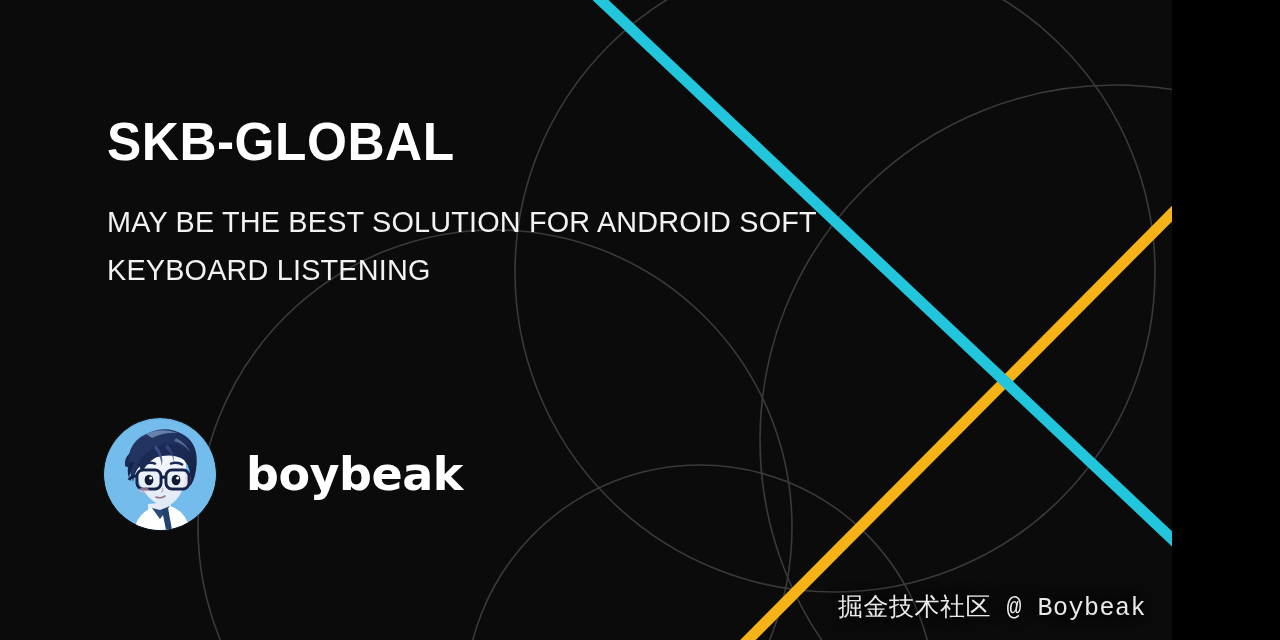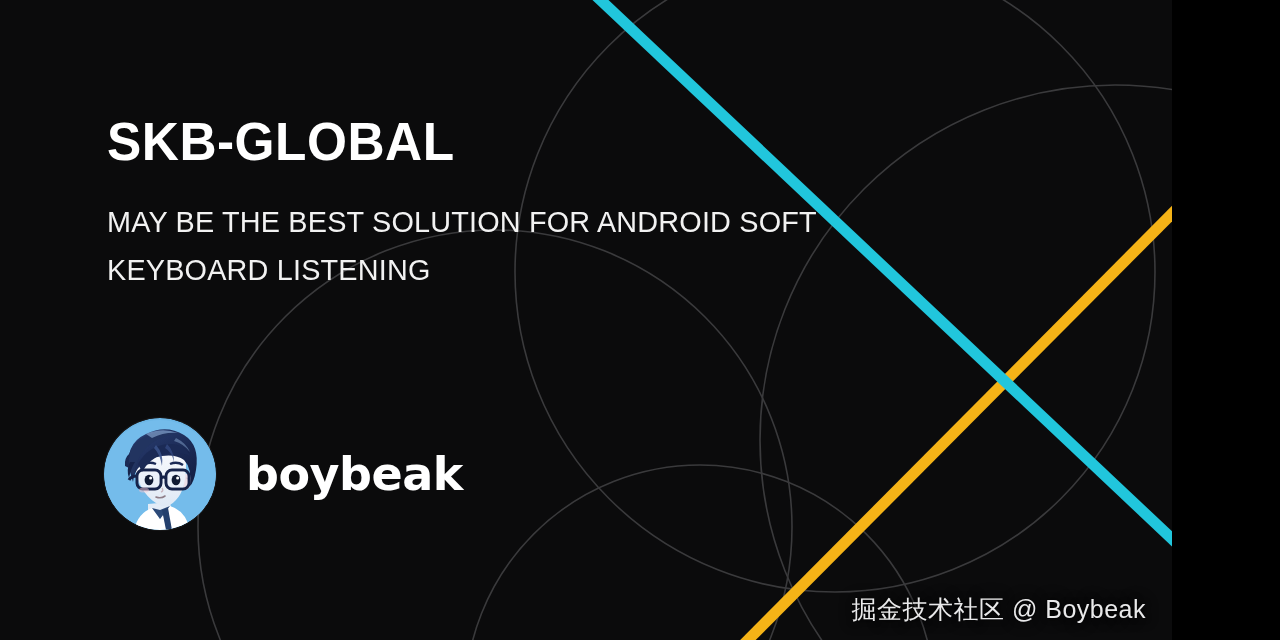--- a/index.html
+++ b/index.html
@@ -86,21 +86,21 @@
   }
 
   
   #watermark {
     position: absolute;
     right: 26px;
     bottom: 16px;
     font-size: 25px;
     line-height: 30px;
     color: #e9e9ea;
-    font-family: Liberation Sans, sans-serif;
+    font-family: Liberation Mono, monospace;
     letter-spacing: 0.5px;
     white-space: nowrap;
     text-shadow: 0 0 6px rgba(0,0,0,0.85), 0 0 14px rgba(0,0,0,0.7);
   }
 </style>
 </head>
 <body>
 
 <div id="banner">
 

